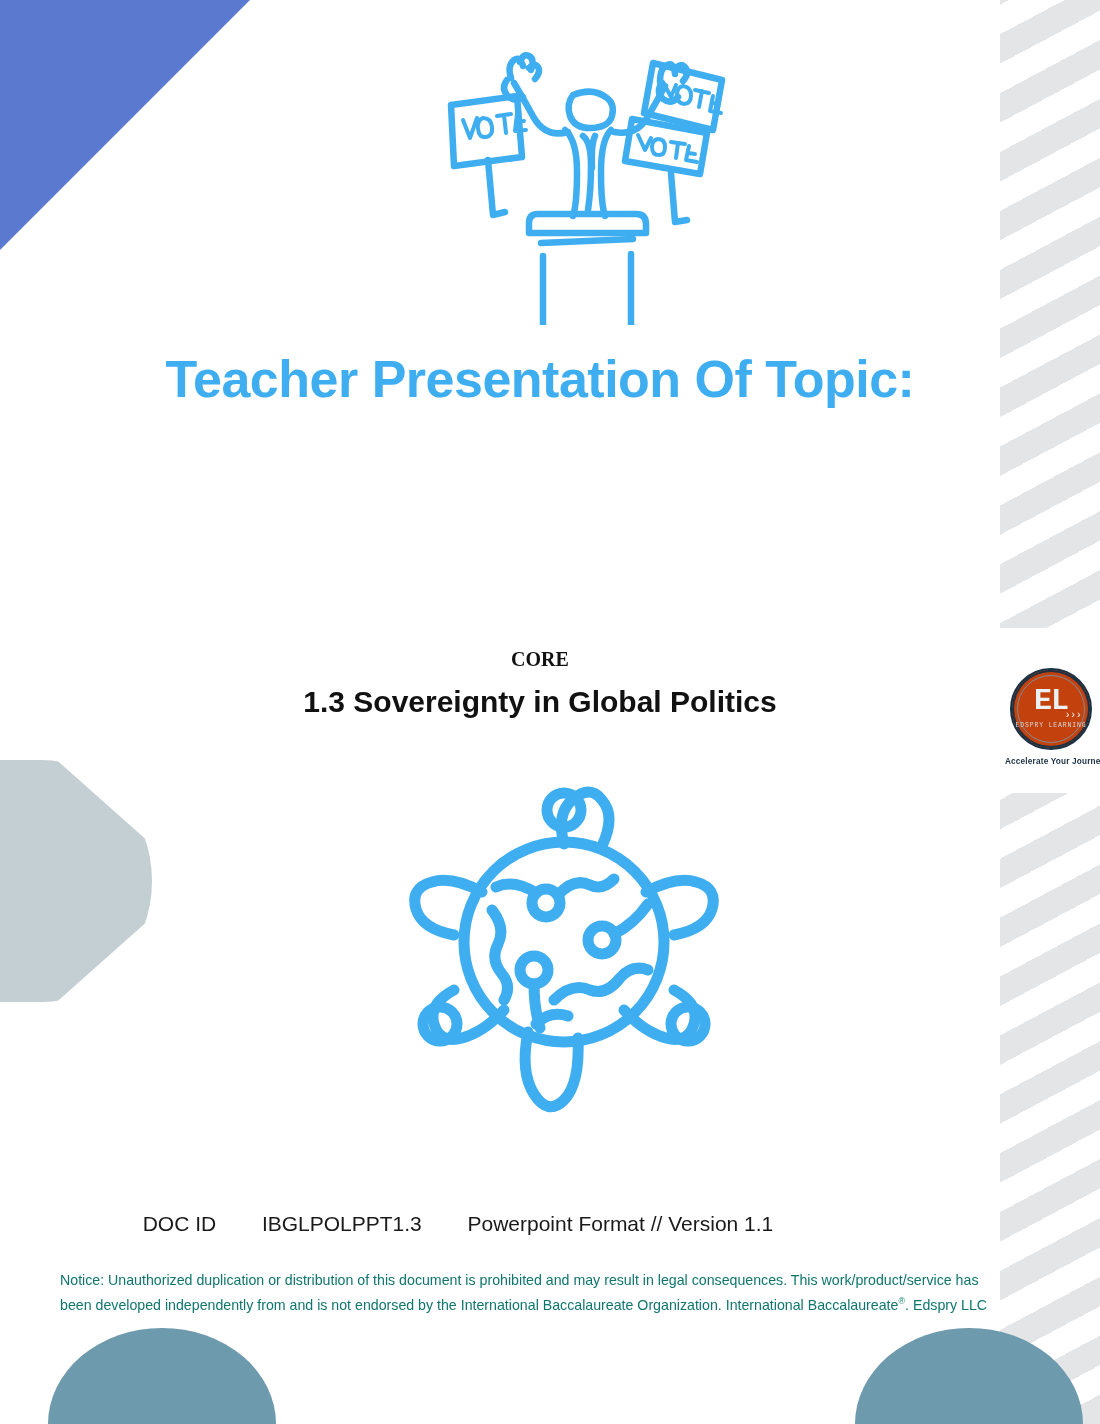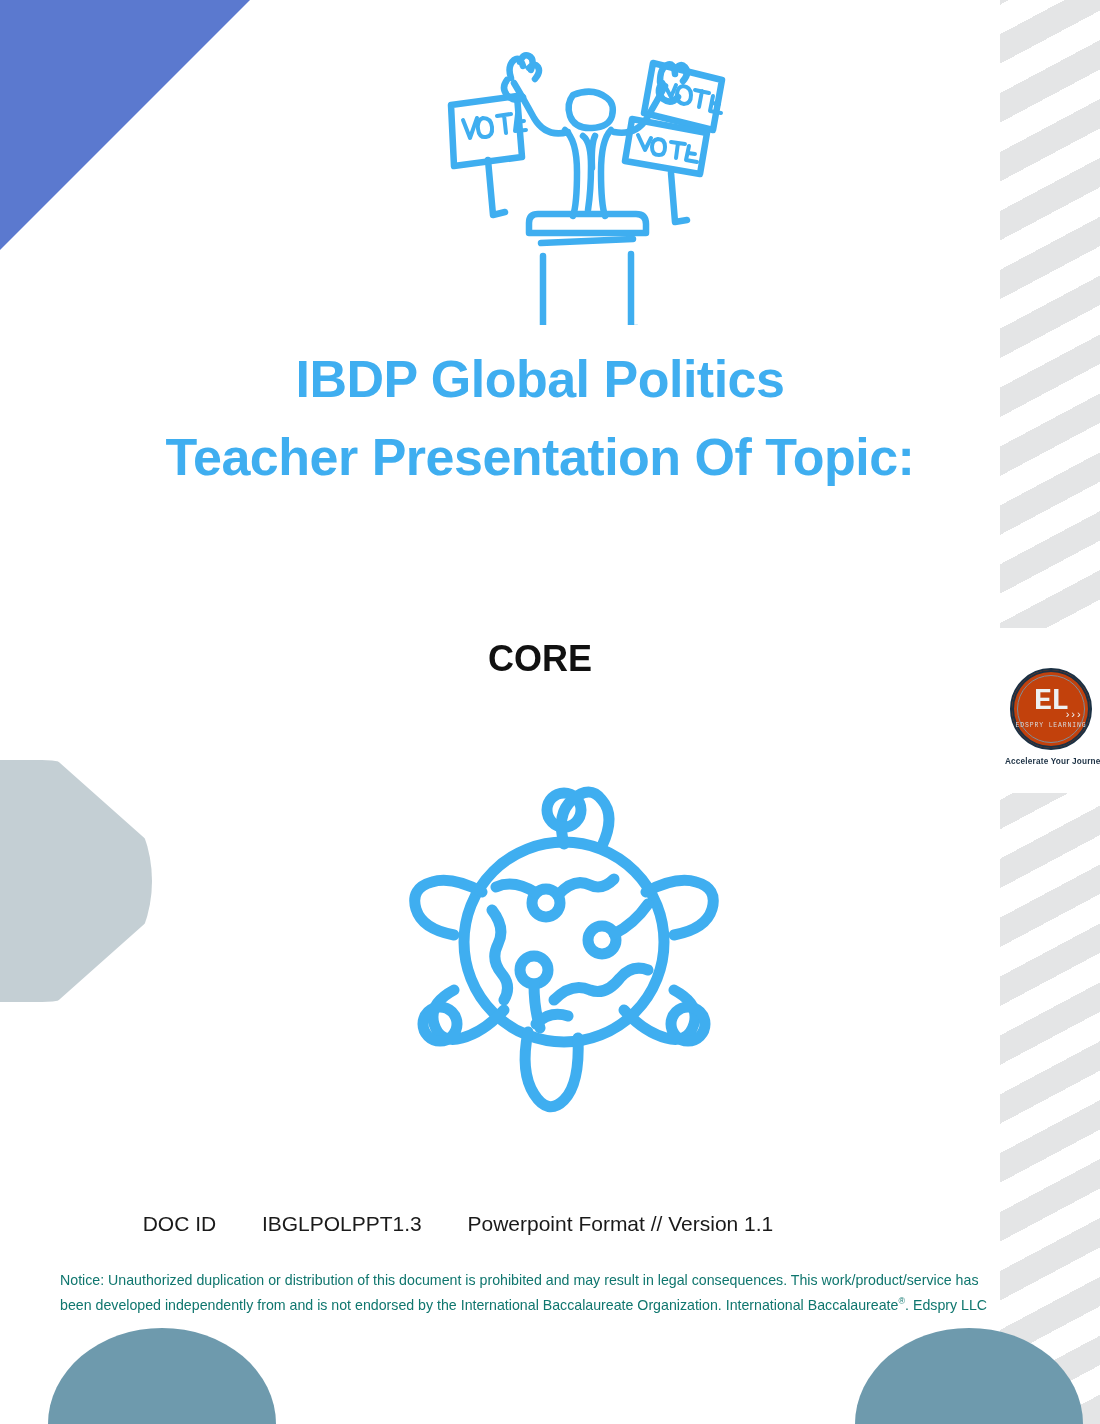--- a/index.html
+++ b/index.html
@@ -90,22 +90,23 @@
 
   #subtitle-block {
     position: absolute;
     left: 60px; top: 638px;
     width: 960px;
     text-align: center;
   }
   .subtitle-core {
     color: #111111;
     font-weight: bold;
-    font-size: 36px;
+    font-size: 20px;
     line-height: 42px;
+    font-family: Liberation Serif, serif;
   }
   .subtitle-topic {
     color: #111111;
     font-weight: bold;
     font-size: 30px;
     line-height: 44px;
   }
 
   #docid-row {
     position: absolute;
@@ -272,26 +273,26 @@
       <path d="M206 172 q20 -10 34 -30"></path>
       <path d="M126 222 q0 24 6 44"></path>
 
       <path d="M84 148 q14 18 6 34 q-8 16 4 30 q10 12 2 26"></path>
       <path d="M146 238 q18 -18 36 -10 q16 6 30 -12 q12 -14 28 -8"></path>
       <path d="M128 262 q14 -14 32 -8"></path>
     </g>
   </svg>
 
   <div id="title-block">
-    <div class="title-line">IBDP Global Politics</div>
     <div class="title-line">Teacher Presentation Of Topic:</div>
   </div>
 
   <div id="subtitle-block">
     <div class="subtitle-core">CORE</div>
+    <div class="subtitle-topic">1.3 Sovereignty in Global Politics</div>
   </div>
 
   <div id="docid-row">
     <span class="seg">DOC ID</span>
     <span class="sp"></span>
     <span class="seg">IBGLPOLPPT1.3</span>
     <span class="sp"></span>
     <span class="seg">Powerpoint Format // Version 1.1</span>
   </div>
 

